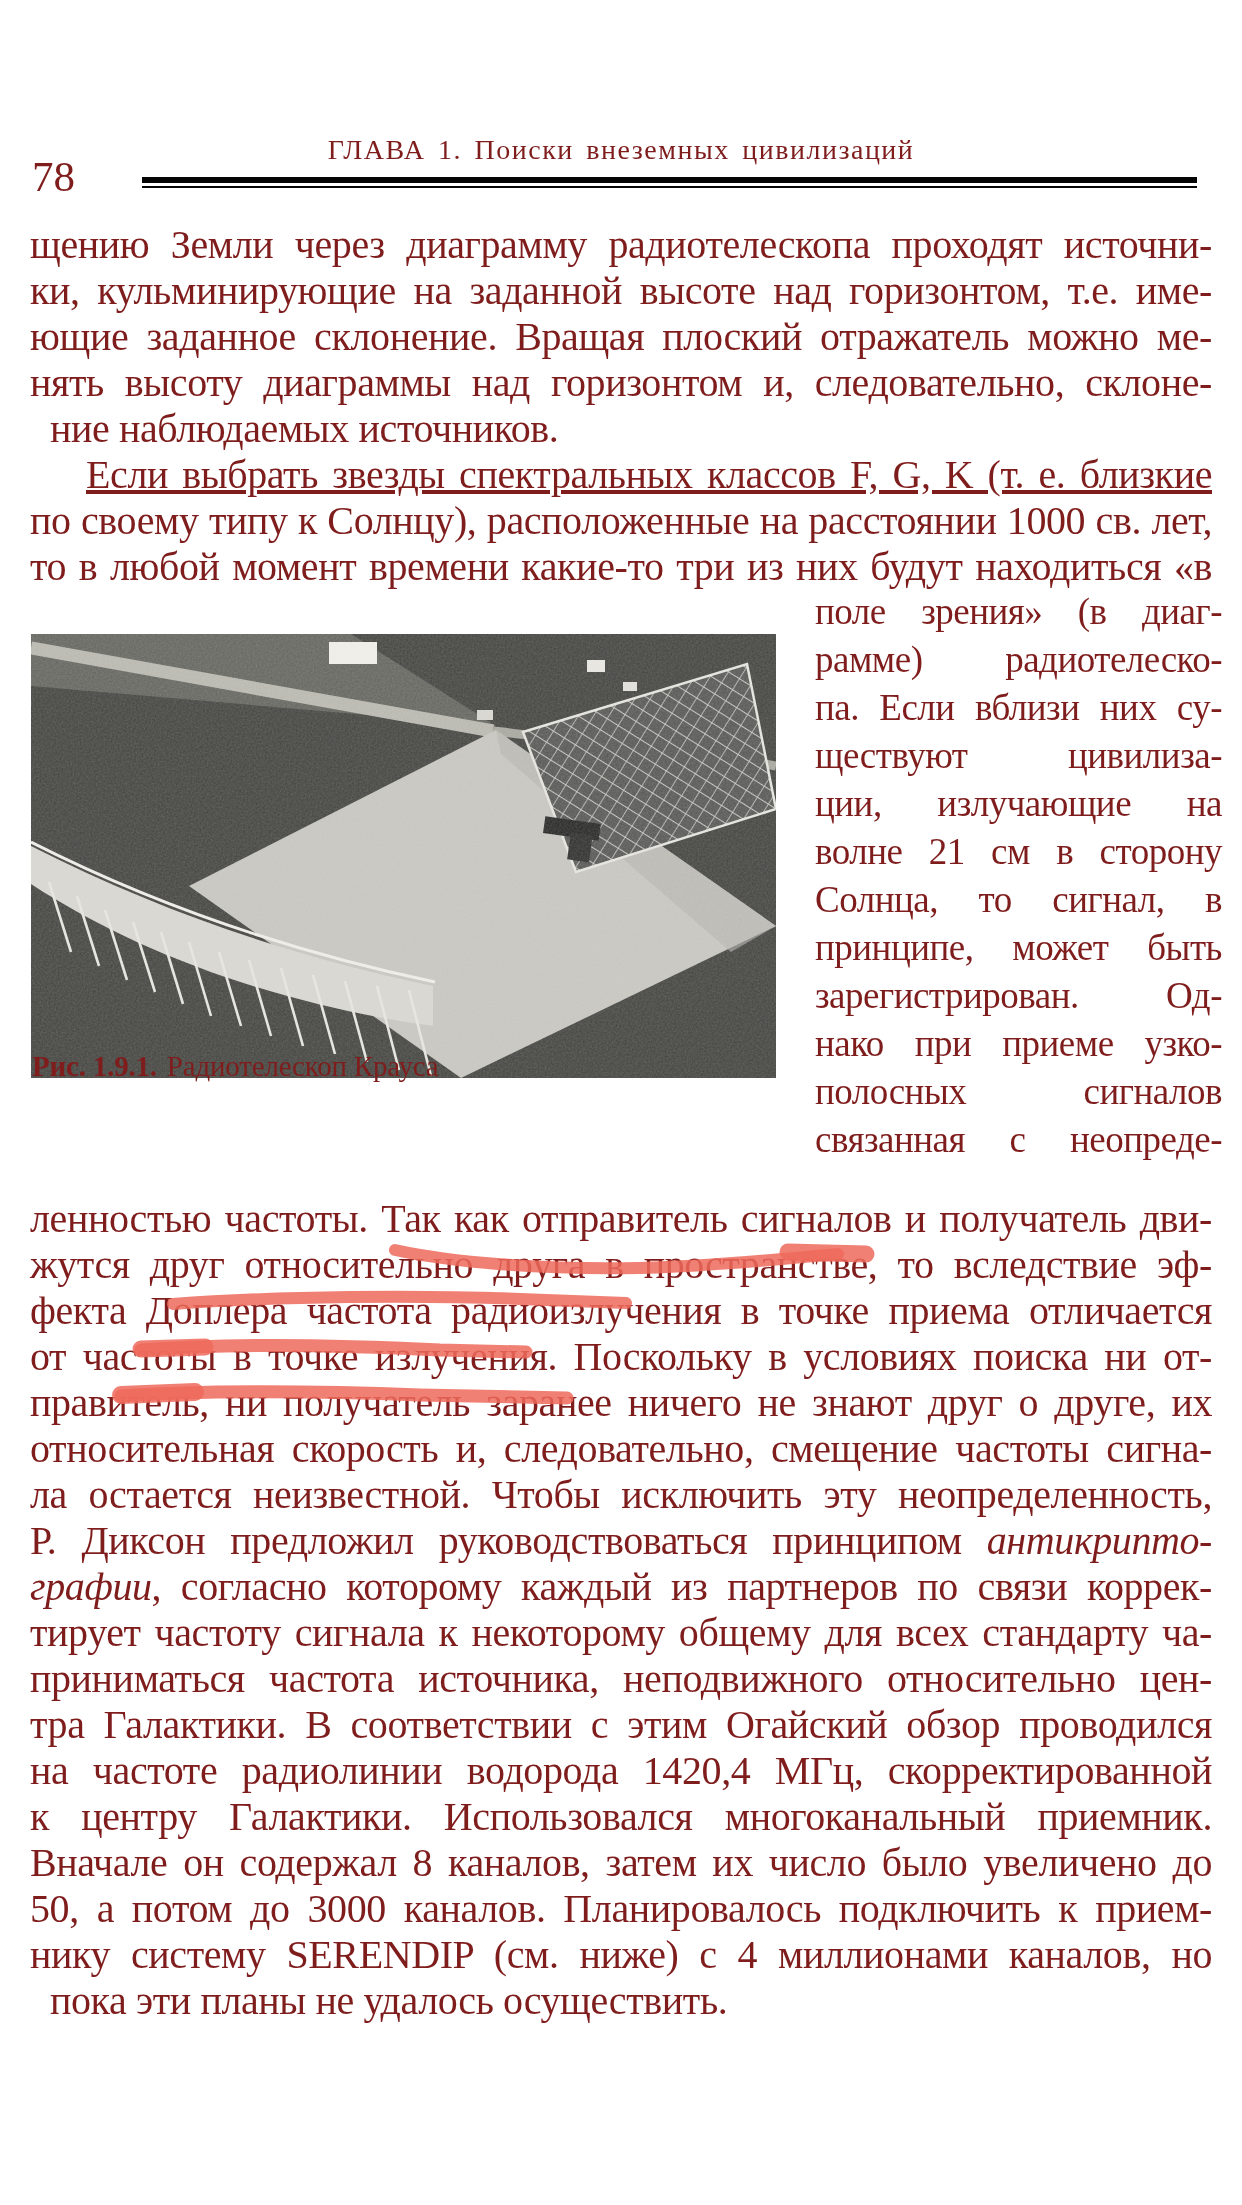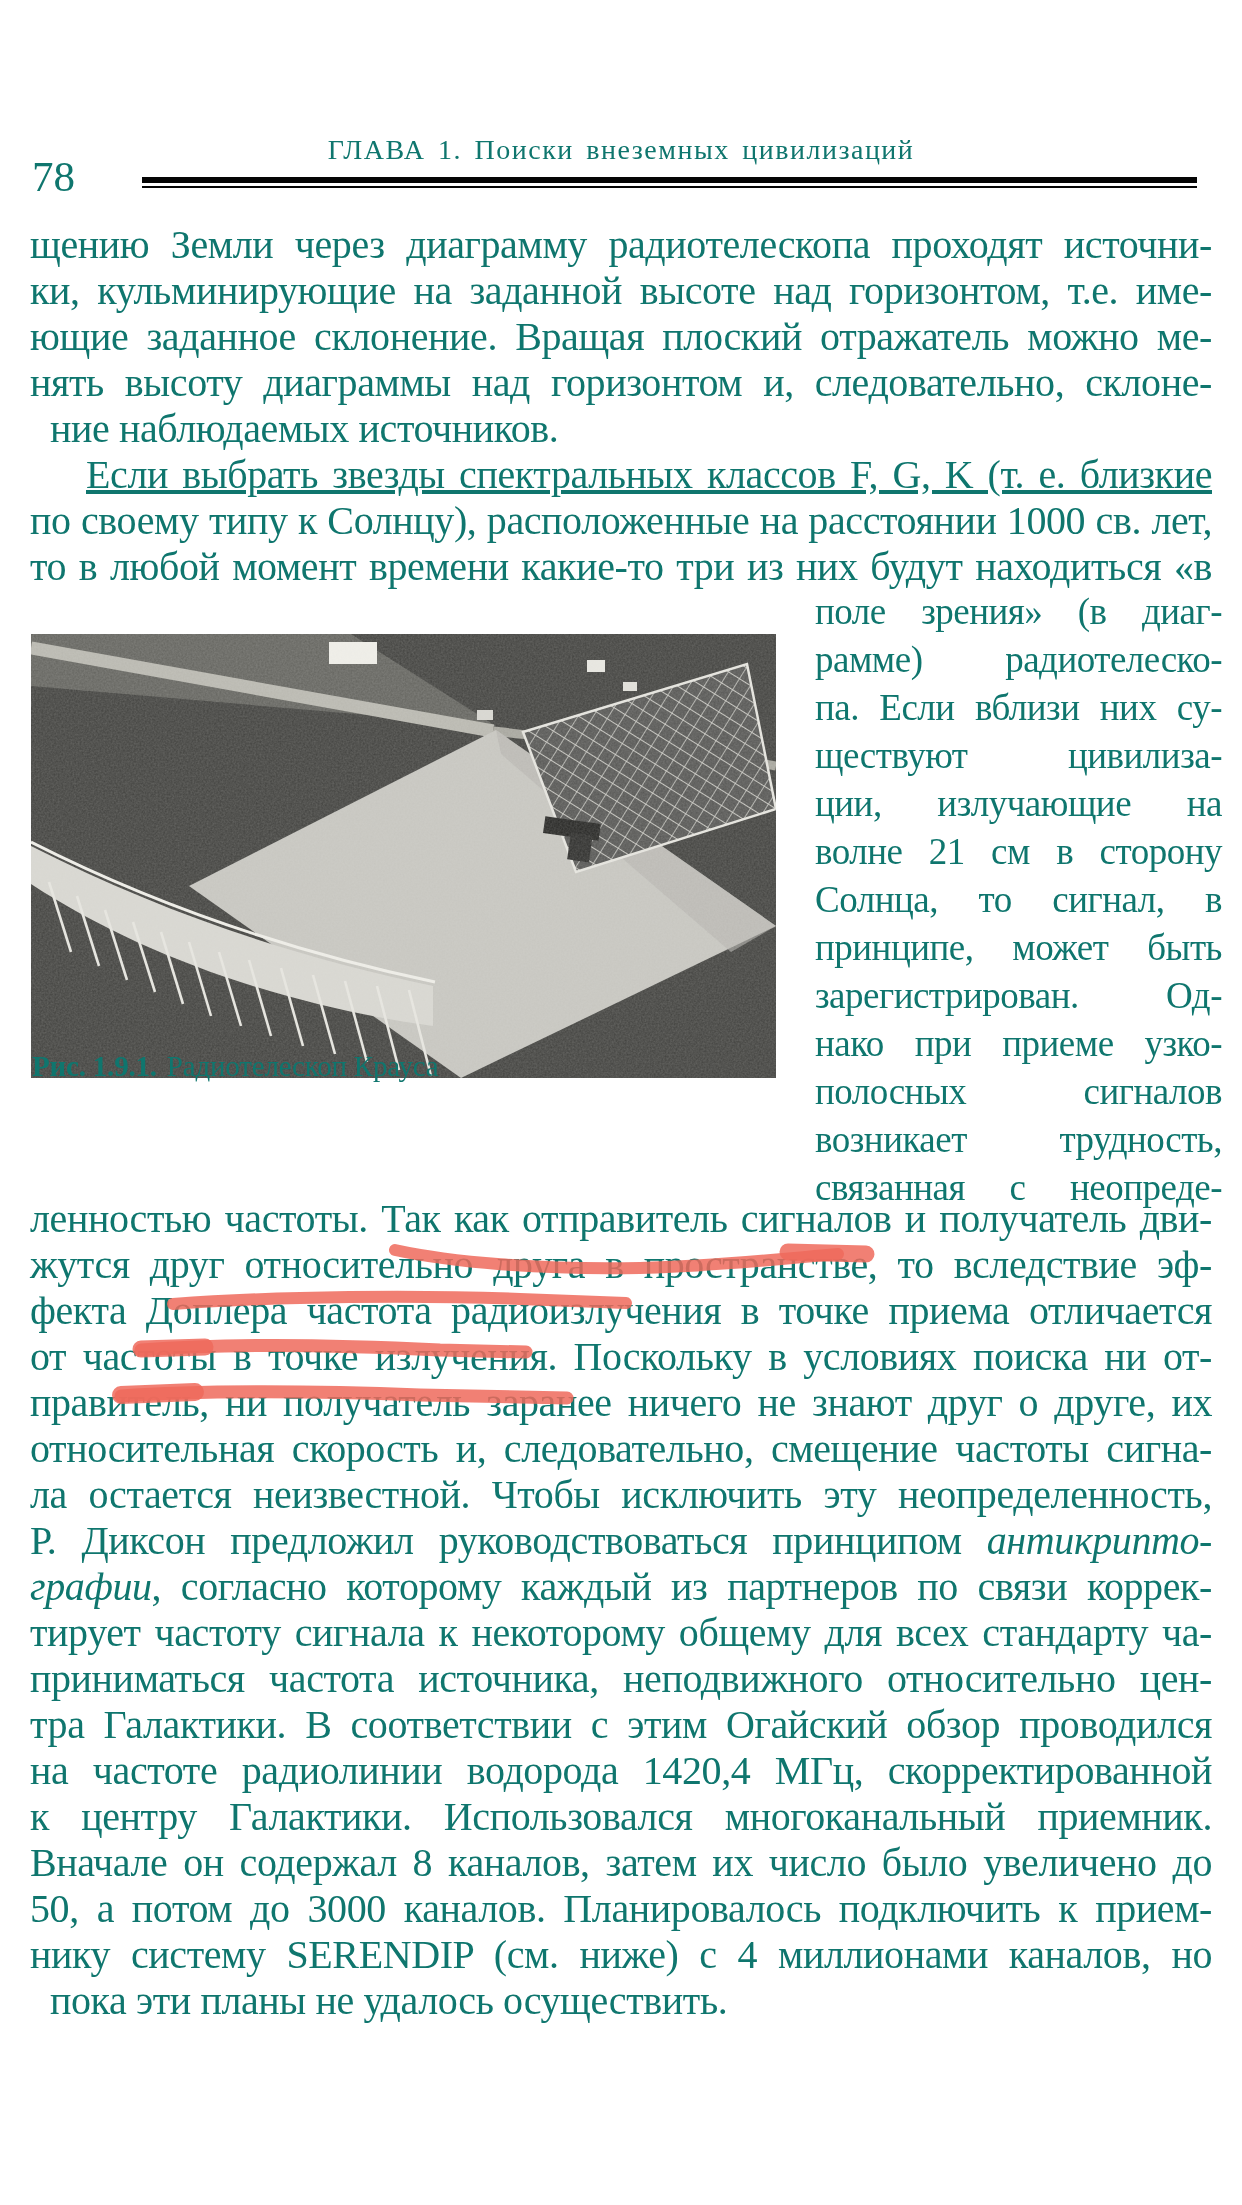--- a/index.html
+++ b/index.html
@@ -1,18 +1,18 @@
 <!DOCTYPE html>
 <html><head>
 <meta charset="utf-8">
 <style>
   html,body{margin:0;padding:0;background:#e8e8e8;}
   .page{
     position:relative; width:1242px; height:2205px; margin:0 auto;
-    background:#ffffff; overflow:hidden; color:#0f766e;
+    background:#ffffff; overflow:hidden; color:#7f1d1d;
     font-family:"Liberation Serif","DejaVu Serif",serif;
   }
   
   .chapter-title{
     position:absolute; left:0; top:134px; width:1242px;
     text-align:center; font-size:28px; letter-spacing:1.5px; word-spacing:4px;
   }
   .page-number{
     position:absolute; left:32px; top:152px; font-size:43px;
   }
@@ -145,21 +145,20 @@
       <div class="tline">рамме) радиотелеско-</div>
       <div class="tline">па. Если вблизи них су-</div>
       <div class="tline">ществуют цивилиза-</div>
       <div class="tline">ции, излучающие на</div>
       <div class="tline">волне 21 см в сторону</div>
       <div class="tline">Солнца, то сигнал, в</div>
       <div class="tline">принципе, может быть</div>
       <div class="tline">зарегистрирован. Од-</div>
       <div class="tline">нако при приеме узко-</div>
       <div class="tline">полосных сигналов</div>
-      <div class="tline">возникает трудность,</div>
       <div class="tline">связанная с неопреде-</div>
     </div>
 
   <div class="tblock" id="para3">
       <div class="tline">ленностью частоты. Так как отправитель сигналов и получатель дви-</div>
       <div class="tline">жутся друг относительно друга в пространстве, то вследствие эф-</div>
       <div class="tline">фекта Доплера частота радиоизлучения в точке приема отличается</div>
       <div class="tline">от частоты в точке излучения. Поскольку в условиях поиска ни от-</div>
       <div class="tline">правитель, ни получатель заранее ничего не знают друг о друге, их</div>
       <div class="tline">относительная скорость и, следовательно, смещение частоты сигна-</div>

